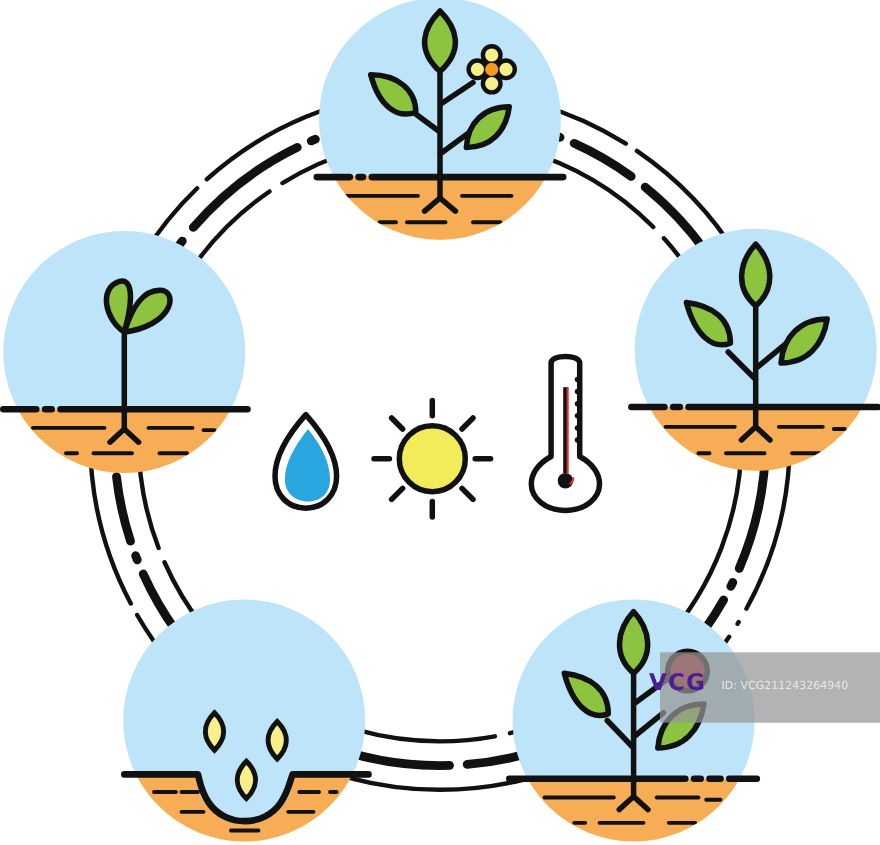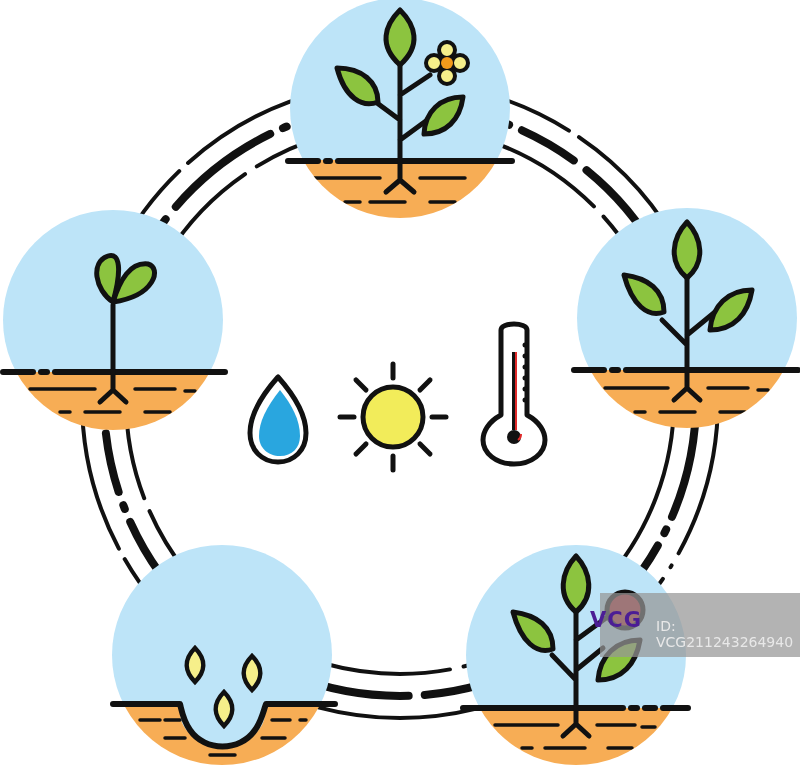--- a/index.html
+++ b/index.html
@@ -1,20 +1,20 @@
 <!DOCTYPE html>
 <html><head>
 <meta charset="utf-8">
 <style>
   html, body { margin:0; padding:0; background:#ffffff; }
   body { width:800px; height:768px; position:relative; overflow:hidden; font-family:"DejaVu Sans", sans-serif; }
   #stage { position:absolute; left:0; top:0; width:800px; height:768px; }
   .wm-band { position:absolute; left:600px; top:593px; width:200px; height:64px; background:rgba(150,150,150,0.72); }
   .wm-logo { position:absolute; left:590px; top:608px; font-weight:bold; font-size:21px; color:#4c1d95; letter-spacing:1px; font-family:"DejaVu Sans", sans-serif; }
-  .wm-id { position:absolute; left:656px; top:618px; font-size:14px; color:#e8e8e8; font-family:"DejaVu Sans", sans-serif; }
+  .wm-id { position:absolute; left:656px; top:618px; font-size:10px; color:#e8e8e8; font-family:"DejaVu Sans", sans-serif; }
 </style>
 </head>
 <body>
 
 <svg id="stage" viewBox="0 0 800 768" xmlns="http://www.w3.org/2000/svg">
   <defs>
     <clipPath id="c-top">
         <circle cx="400" cy="108" r="110"></circle>
       </clipPath>
     <clipPath id="c-left">

